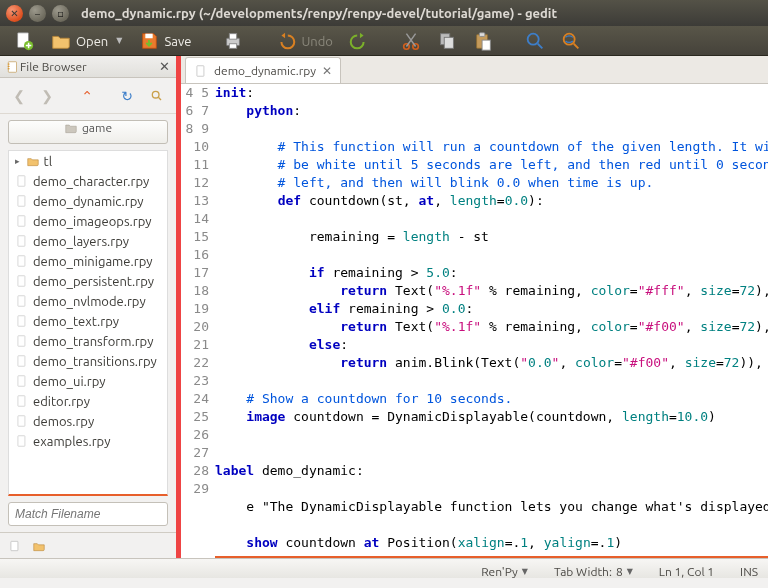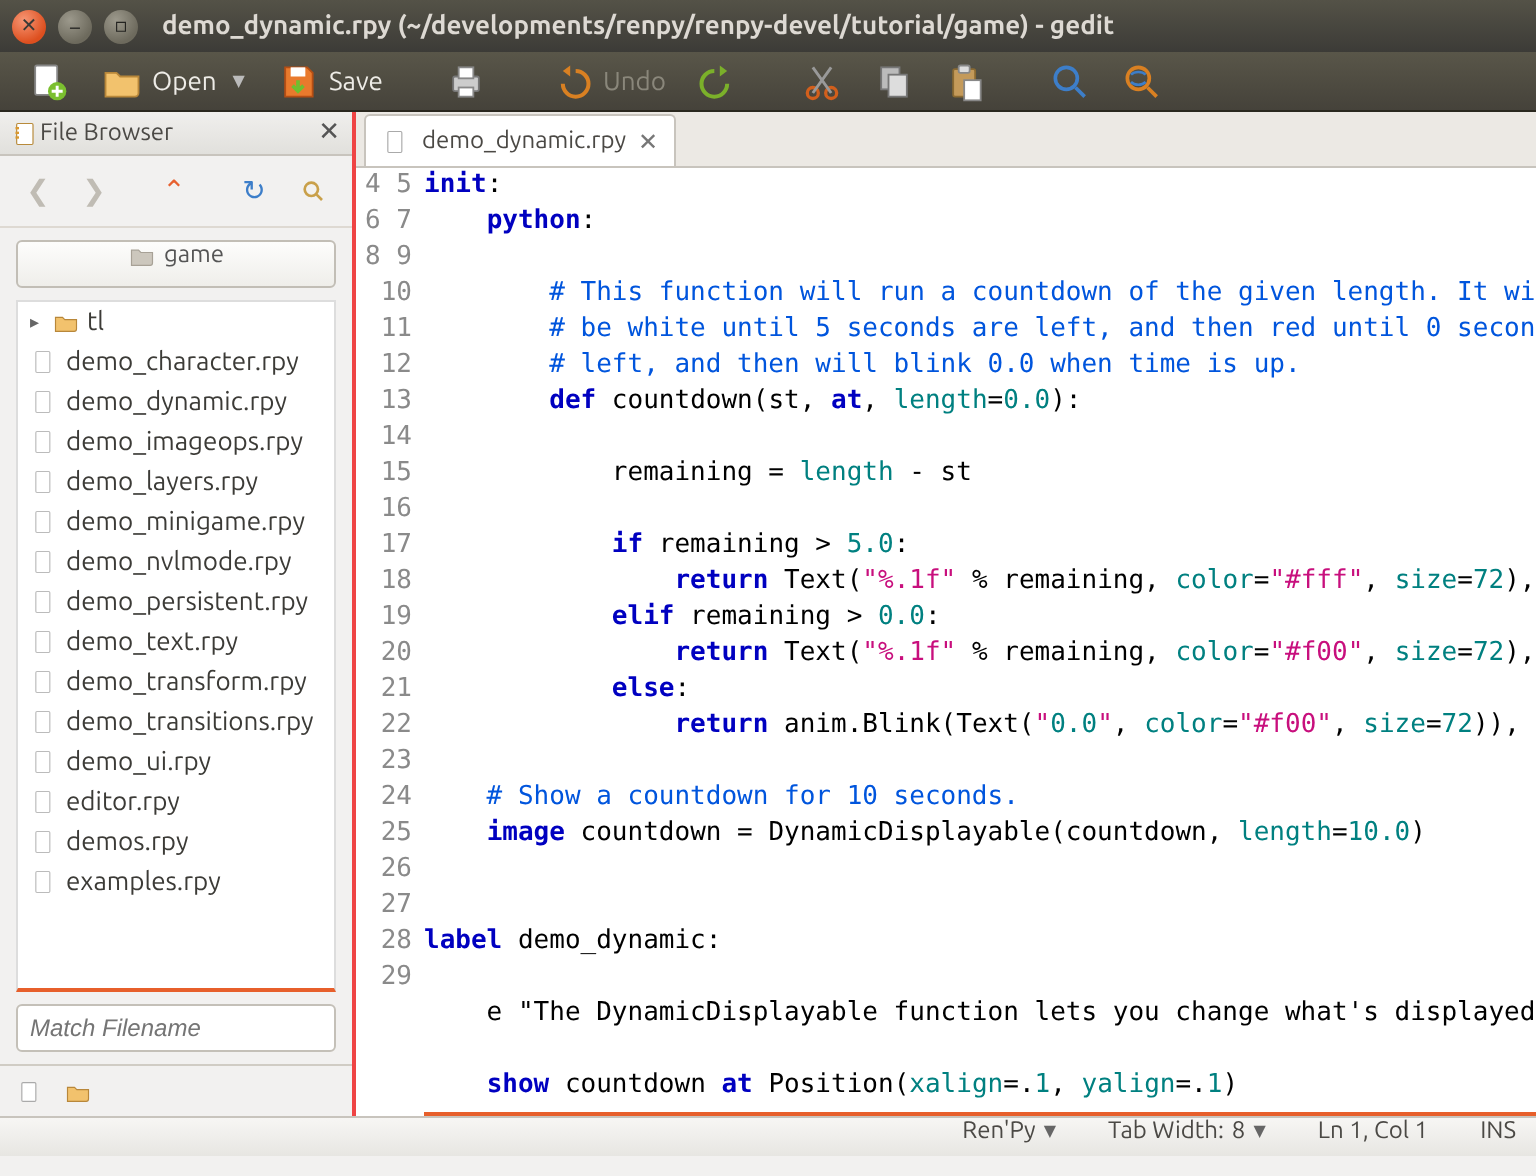--- a/index.html
+++ b/index.html
@@ -18,21 +18,21 @@
 .tbtn.label { padding:0 6px; }
 .tbtn .drop { font-size:8px; margin-left:4px; color:#bbb; }
 .tbtn.disabled { color:#8a877b; cursor:default; }
 .tb-sep { width:12px; }
 svg.ico { width:22px; height:22px; flex:none; }
 
 
 .workspace { display:flex; height:502px; }
 
 
-.side { width:208px; border-right:2px solid #ef4444; display:flex; flex-direction:column; background:#f2f1f0; }
+.side { width:208px; border-right:5px solid #ef4444; display:flex; flex-direction:column; background:#f2f1f0; }
 .side-head { height:22px; display:flex; align-items:center; padding:0 6px; font-size:12px; color:#4b4945; background:linear-gradient(#f0efed,#e1e0dc); border-bottom:1px solid #c8c4bd; }
 .side-head .hx { margin-left:auto; font-size:13px; color:#555; cursor:pointer; }
 .side-nav { height:36px; display:flex; align-items:center; padding:4px 6px; gap:2px; border-bottom:1px solid #ded9d2; }
 .navbtn { width:26px; height:26px; display:flex; align-items:center; justify-content:center; font-size:14px; color:#e76130; cursor:pointer; }
 .navbtn.muted { color:#c0bcb4; cursor:default; }
 .navbtn.blue { color:#3d7ec9; }
 .side .pathbtn { margin:6px 8px; height:24px; border:1px solid #c2beb6; border-radius:3px; background:linear-gradient(#fdfdfc,#efeeea); display:flex; align-items:flex-start; justify-content:center; font-size:12px; color:#555; cursor:pointer; gap:4px; }
 .file-list { flex:1; overflow-y:auto; background:#fff; margin:0 8px; border:1px solid #ddd; border-bottom:2px solid #e75f2b; }
 .file-list .row { padding:3px 6px; font-size:13px; color:#3c3b37; display:flex; align-items:center; gap:4px; cursor:pointer; }
 .filter { margin:6px 8px; }
@@ -47,21 +47,21 @@
 .code-wrap { flex:1; display:flex; overflow:hidden; font-family:"DejaVu Sans Mono","Ubuntu Mono",monospace; font-size:13px; line-height:18px; }
 .gutter { width:34px; text-align:right; color:#8a8a8a; padding:0 6px 0 0; background:#fff; user-select:none; }
 .code { flex:1; white-space:pre; color:#000; overflow:hidden; border-bottom:2px solid #e75f2b; }
 .kw { color:#0000c0; font-weight:bold; }
 .str { color:#c80f7d; }
 .num { color:#008080; }
 .cmt { color:#0055dd; }
 .pink{ color:#d42c8e; }
 
 
-.status { height:20px; background:linear-gradient(#f7f6f4,#e7e6e2); border-top:1px solid #c8c4bd; display:flex; align-items:flex-start; padding:0 10px; font-size:12px; color:#4b4945; }
+.status { height:20px; background:linear-gradient(#f7f6f4,#e7e6e2); border-top:1px solid #c8c4bd; display:flex; align-items:flex-end; padding:0 10px; font-size:12px; color:#4b4945; }
 .status .spacer { flex:1; }
 .status .sitem { margin-left:26px; display:flex; align-items:center; gap:4px; cursor:pointer; }
 .status .drop-s { font-size:8px; color:#666; }
 
 svg.fico { width:14px; height:14px; flex:none; }
 </style>
 </head>
 <body>
 
 <div class="titlebar">
@@ -222,27 +222,27 @@
         <div class="row">
           <svg class="fico" viewBox="0 0 24 24">
             <rect x="5" y="3" width="12" height="18" rx="1" fill="#fff" stroke="#bbb"></rect>
           </svg>
           <span>demo_minigame.rpy</span>
         </div>
         <div class="row">
           <svg class="fico" viewBox="0 0 24 24">
             <rect x="5" y="3" width="12" height="18" rx="1" fill="#fff" stroke="#bbb"></rect>
           </svg>
+          <span>demo_persistent.rpy</span>
+        </div>
+        <div class="row">
+          <svg class="fico" viewBox="0 0 24 24">
+            <rect x="5" y="3" width="12" height="18" rx="1" fill="#fff" stroke="#bbb"></rect>
+          </svg>
           <span>demo_nvlmode.rpy</span>
-        </div>
-        <div class="row">
-          <svg class="fico" viewBox="0 0 24 24">
-            <rect x="5" y="3" width="12" height="18" rx="1" fill="#fff" stroke="#bbb"></rect>
-          </svg>
-          <span>demo_persistent.rpy</span>
         </div>
         <div class="row">
           <svg class="fico" viewBox="0 0 24 24">
             <rect x="5" y="3" width="12" height="18" rx="1" fill="#fff" stroke="#bbb"></rect>
           </svg>
           <span>demo_text.rpy</span>
         </div>
         <div class="row">
           <svg class="fico" viewBox="0 0 24 24">
             <rect x="5" y="3" width="12" height="18" rx="1" fill="#fff" stroke="#bbb"></rect>

